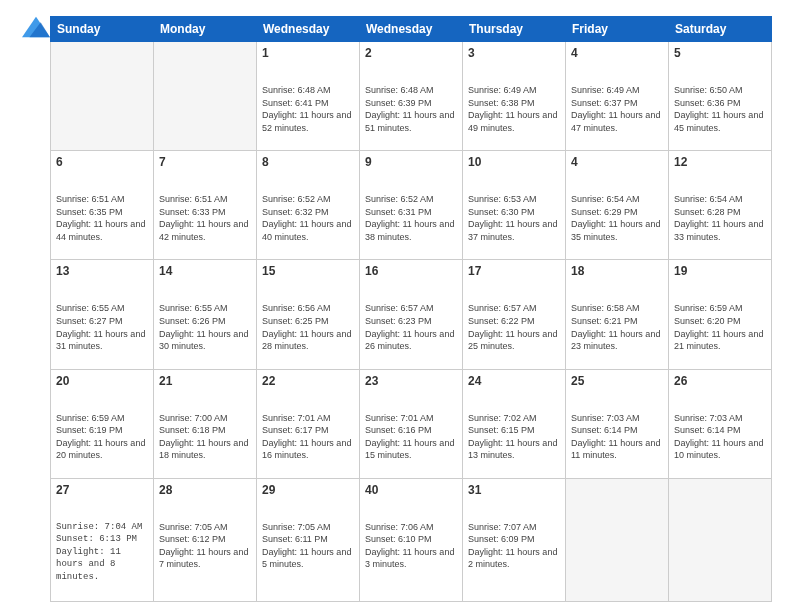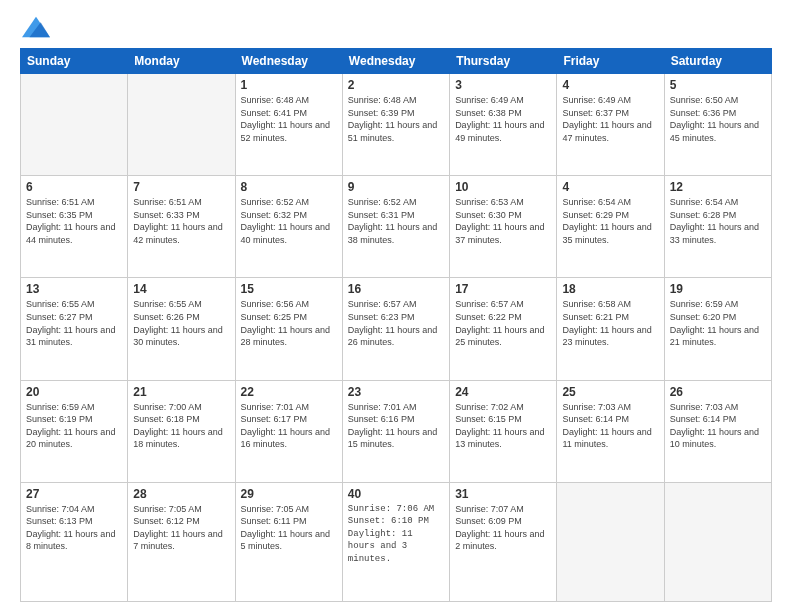--- a/index.html
+++ b/index.html
@@ -8,21 +8,20 @@
       background: #fff;
       width: 792px;
       height: 612px;
       overflow: hidden;
     }
     .page {
       width: 792px;
       height: 612px;
       padding: 16px 20px 10px 20px;
       display: flex;
-      flex-direction: column;
     }
     .header {
       display: flex;
       justify-content: space-between;
       align-items: flex-start;
       margin-bottom: 10px;
     }
     .logo {
       display: flex;
       flex-direction: column;
@@ -87,20 +86,21 @@
       font-size: 12px;
       font-weight: bold;
       color: #333;
       display: block;
       margin-bottom: 2px;
     }
     .day-info {
       font-size: 9px;
       color: #444;
       line-height: 1.4;
+      margin-top: 24px;
     }
     .calendar tbody tr:last-child td {
       height: 68px;
     }
   </style>
 </head>
 <body>
 
 <div class="page">
   <div class="header">
@@ -297,39 +297,39 @@
           <td>
             <span class="day-number">26</span>
             <div class="day-info" style="white-space: pre-line;">Sunrise: 7:03 AM
 Sunset: 6:14 PM
 Daylight: 11 hours and 10 minutes.</div>
           </td>
         </tr>
         <tr>
           <td>
             <span class="day-number">27</span>
-            <div class="day-info" style="white-space: pre-line;">Sunrise: 7:04 AM
+            <div class="day-info" style="white-space: pre-line; font-family: Liberation Mono, monospace;">Sunrise: 7:04 AM
 Sunset: 6:13 PM
 Daylight: 11 hours and 8 minutes.</div>
           </td>
           <td>
             <span class="day-number">28</span>
             <div class="day-info" style="white-space: pre-line;">Sunrise: 7:05 AM
 Sunset: 6:12 PM
 Daylight: 11 hours and 7 minutes.</div>
           </td>
           <td>
             <span class="day-number">29</span>
             <div class="day-info" style="white-space: pre-line;">Sunrise: 7:05 AM
 Sunset: 6:11 PM
 Daylight: 11 hours and 5 minutes.</div>
           </td>
           <td>
             <span class="day-number">40</span>
-            <div class="day-info" style="white-space: pre-line; font-family: Liberation Mono, monospace;">Sunrise: 7:06 AM
+            <div class="day-info" style="white-space: pre-line;">Sunrise: 7:06 AM
 Sunset: 6:10 PM
 Daylight: 11 hours and 3 minutes.</div>
           </td>
           <td>
             <span class="day-number">31</span>
             <div class="day-info" style="white-space: pre-line;">Sunrise: 7:07 AM
 Sunset: 6:09 PM
 Daylight: 11 hours and 2 minutes.</div>
           </td>
           <td class="empty"></td>

